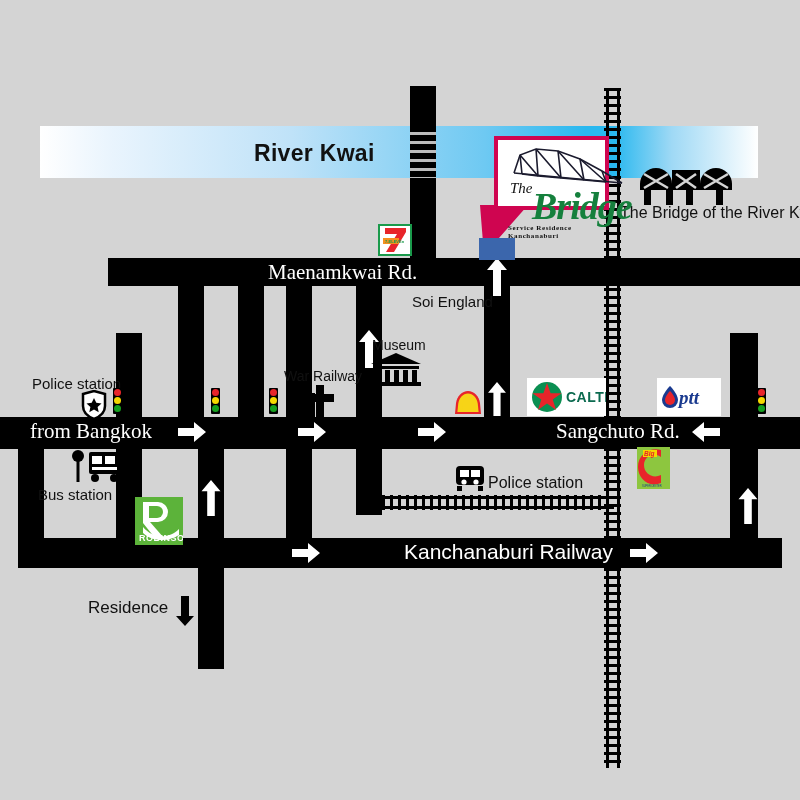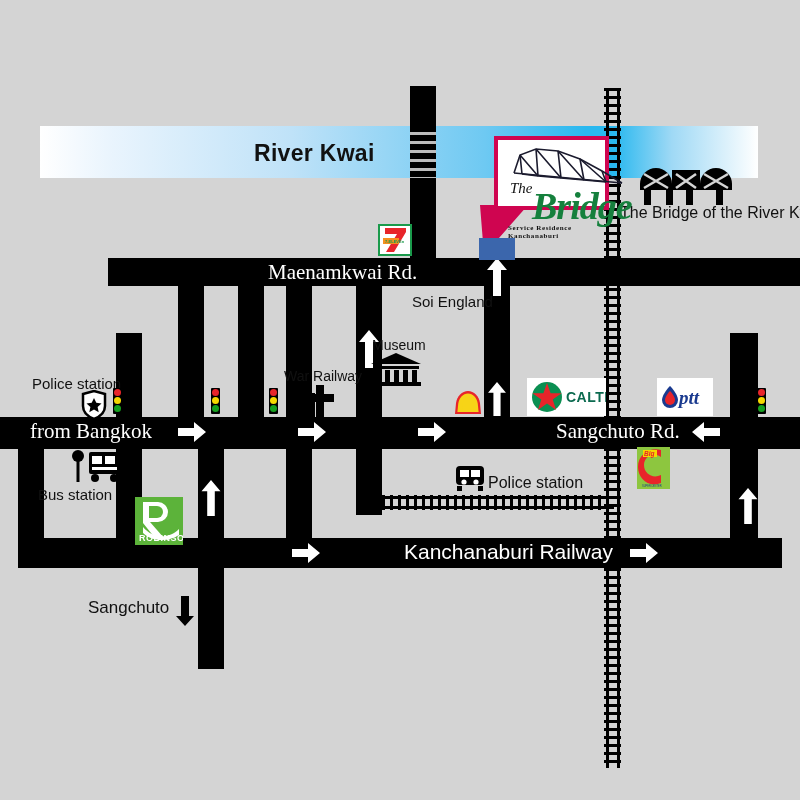--- a/index.html
+++ b/index.html
@@ -186,21 +186,21 @@
         <path d="M5 0h8v20h5L9 30 0 20h5z" fill="#000"></path>
       </svg>
   </div>
 
   <div class="road-label" style="left:556px;top:419px;">Sangchuto Rd.</div>
   <div class="road-label" style="left:268px;top:260px;">Maenamkwai Rd.</div>
   <div class="road-label-sans" style="left:404px;top:540px;">Kanchanaburi Railway</div>
   <div class="road-label" style="left:30px;top:419px;">from Bangkok</div>
 
   <div class="label" style="left:412px;top:293px;font-size:15px;">Soi England</div>
-  <div class="label" style="left:88px;top:598px;font-size:17px;">Sangchuto</div>
+  <div class="label" style="left:88px;top:598px;font-size:17px;">Residence</div>
 
   <div class="label" style="left:32px;top:375px;font-size:15px;">Police station</div>
   <div class="label" style="left:38px;top:486px;font-size:15px;">Bus station</div>
   <div class="label" style="left:284px;top:368px;font-size:14px;">War Railway</div>
   <div class="label" style="left:372px;top:337px;font-size:14px;">Museum</div>
   <div class="label" style="left:488px;top:474px;font-size:16px;">Police station</div>
   <div class="label" style="left:620px;top:204px;font-size:16px;">The Bridge of the River Kwai</div>
 
   <div style="position:absolute;left:80px;top:390px;">
     <svg width="28" height="30" viewBox="0 0 28 30">
@@ -313,21 +313,21 @@
   </div>
 
   <div class="logo logo-white" style="left:527px;top:378px;width:79px;height:38px;">
     <svg width="34" height="34" viewBox="0 0 34 34" style="position:absolute;left:3px;top:2px;">
       <circle cx="17" cy="17" r="15" fill="#0b8f52"></circle>
       <path d="M17 3 L20.6 13.2 L31.5 13.2 L22.7 19.6 L26.1 30 L17 23.6 L7.9 30 L11.3 19.6 L2.5 13.2 L13.4 13.2 Z" fill="#e8252a"></path>
     </svg>
     <div class="caltex-txt" style="left:39px;top:11px;font-size:14px;">CALTEX</div>
   </div>
 
-  <div class="logo logo-white" style="left:657px;top:378px;width:56px;height:38px;">
+  <div class="logo logo-white" style="left:657px;top:378px;width:64px;height:38px;">
     <svg width="18" height="22" viewBox="0 0 18 22" style="position:absolute;left:4px;top:8px;">
       <path d="M9 0 C9 0 1 8 1 14 A8 8 0 0 0 17 14 C17 8 9 0 9 0 Z" fill="#1a3a8f"></path>
       <path d="M9 5 C9 5 4 10 4 14 A5 5 0 0 0 14 14 C14 10 9 5 9 5 Z" fill="#e8252a"></path>
     </svg>
     <div class="ptt-txt" style="left:22px;top:9px;font-size:19px;">ptt</div>
   </div>
 
   <div class="logo logo-bigc" style="left:637px;top:447px;width:33px;height:42px;">
     <svg width="33" height="42" viewBox="0 0 33 42" style="position:absolute;left:0;top:0;">
       <path d="M24 10 C17 5 7 9 7 18 C7 27 16 32 24 28 L24 36 C11 41 1 31 1 20 C1 8 12 0 24 3 Z" fill="#e8252a"></path>

